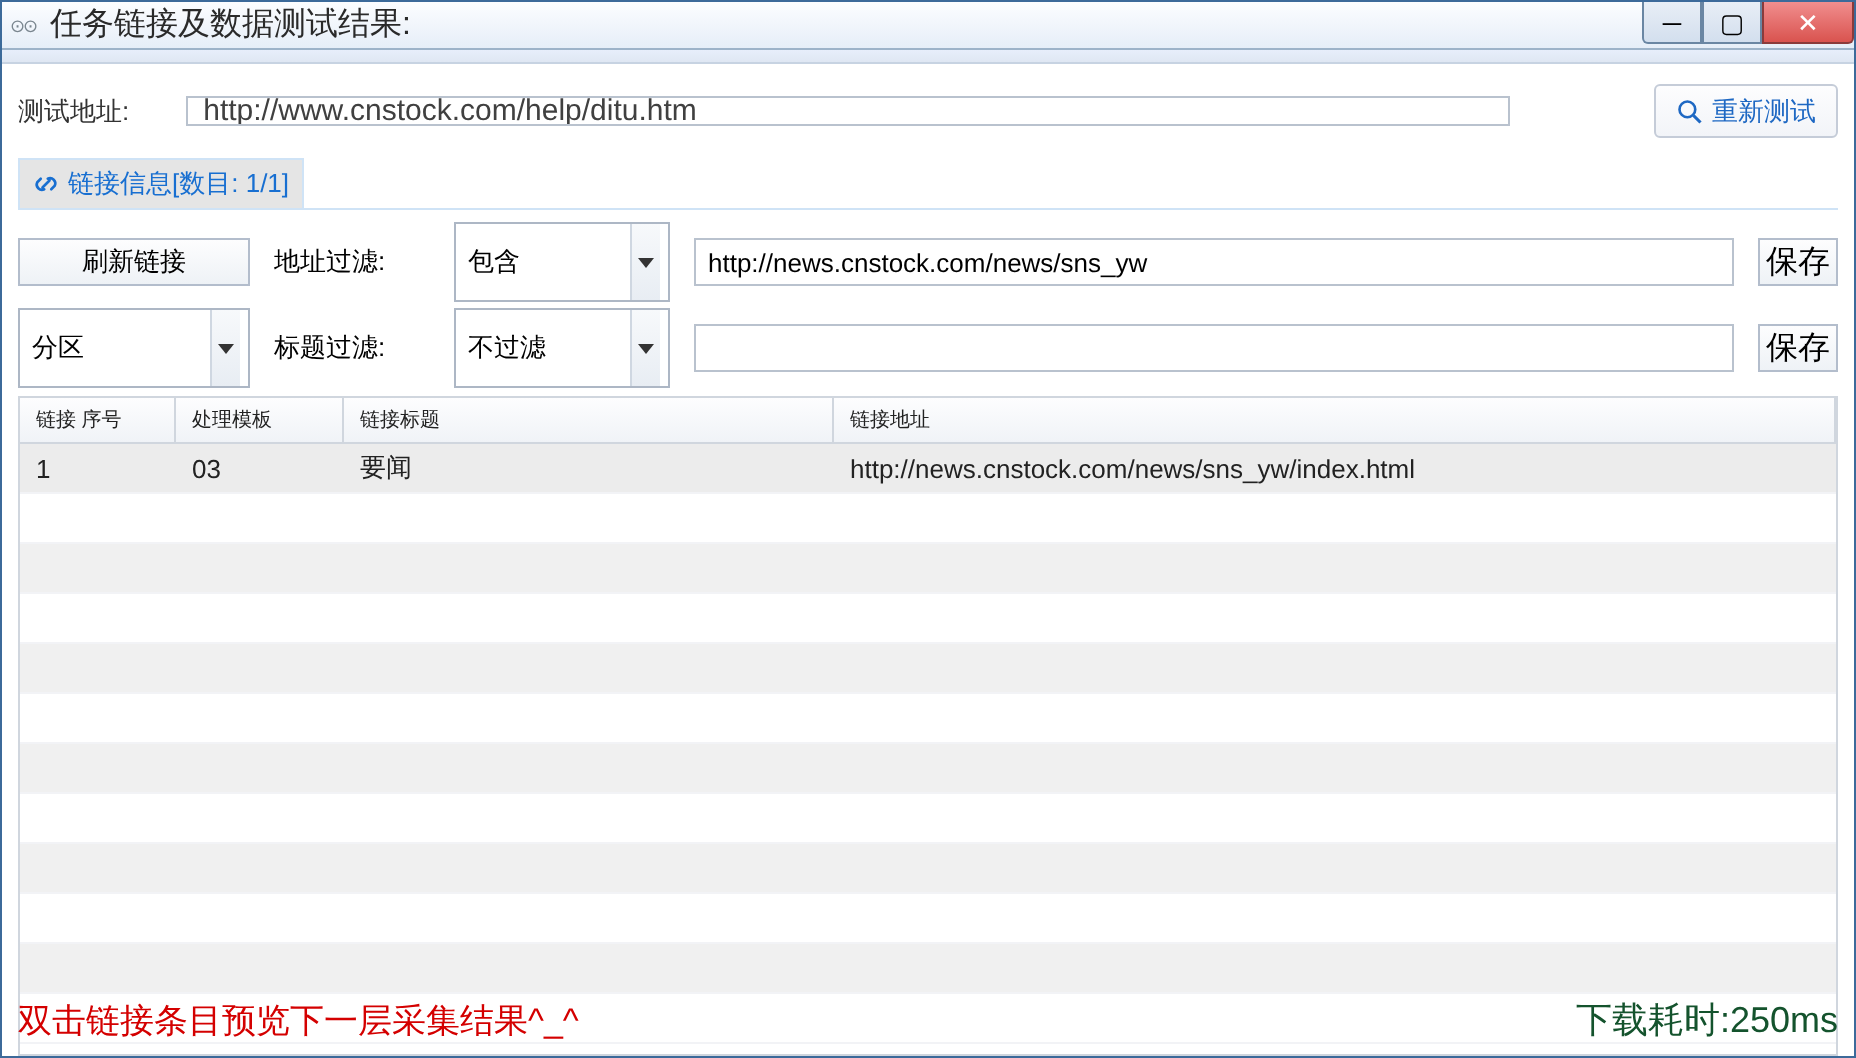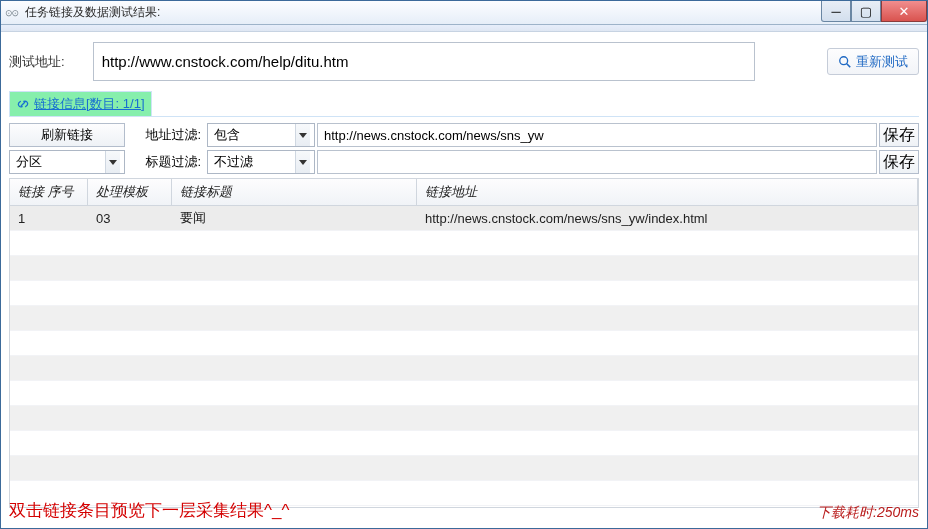--- a/index.html
+++ b/index.html
@@ -1,72 +1,72 @@
 <!DOCTYPE html>
 <html><head>
 <meta charset="utf-8">
 <style>
 * { box-sizing: border-box; margin: 0; padding: 0; font-family: "Microsoft YaHei", "SimSun", sans-serif; font-size: 13px; }
 body { background: #fff; width: 928px; height: 529px; overflow: hidden; }
 
 
 .titlebar { height: 24px; background: linear-gradient(#fcfdff,#e6eef8); border-bottom: 1px solid #9db3c9; display: flex; align-items: center; padding: 0 4px; position: relative; }
 .titlebar .ico { width: 16px; height: 16px; margin-right: 4px; display: inline-flex; align-items: center; color: #7a868f; font-size: 9px; letter-spacing: -1px; }
-.titlebar .title { color: #2a2a2a; font-size: 12px; }
+.titlebar .title { color: #2a2a2a; font-size: 16px; }
 .winbtns { position: absolute; right: 0; top: 0; display: flex; }
 .winbtn { width: 30px; height: 21px; border: 1px solid #6a86a3; border-top: none; background: linear-gradient(#e8eef6,#d3dfee); display: flex; align-items: center; justify-content: center; font-size: 11px; font-family: Arial, sans-serif; cursor: pointer; }
 .winbtn:nth-child(1){ border-radius: 0 0 0 3px; }
 .winbtn.close { background: linear-gradient(#f18e8e,#d9534f); color: #fff; border-color: #8a3b3b; width: 46px; border-radius: 0 0 3px 0; }
 .winbtn span { line-height: 1; }
 
 
 .topstrip { height: 7px; background: linear-gradient(#e7eefb,#dfe7f3); border-bottom: 1px solid #c7d3e2; }
 
 
 .main { padding: 10px 8px 0 8px; }
 
 
 .row { display: flex; align-items: center; gap: 6px; margin-bottom: 4px; }
 .label { color: #333; white-space: nowrap; }
 
 
 .url-row { margin-bottom: 10px; gap: 28px; }
-.url-input { flex: 1; height: 39px; padding: 2px 8px; border: 1px solid #b9c2ce; background: #fff; color: #000000; font-size: 15px; }
+.url-input { flex: 1; height: 15px; padding: 2px 8px; border: 1px solid #b9c2ce; background: #fff; color: #404040; font-size: 15px; }
 .retest-btn { height: 27px; padding: 0 10px; border: 1px solid #c5ccd8; border-radius: 3px; background: linear-gradient(#fdfdfe,#f2f4f8); color: #1e68c3; display: flex; align-items: center; gap: 4px; cursor: pointer; margin-left: 44px; }
 .retest-btn svg { width: 14px; height: 14px; }
 
 
-.link-info-tab { display: inline-flex; align-items: center; gap: 4px; color: #186fd1; padding: 3px 6px; border: 1px solid #cfe3f6; border-bottom: none; background: #86efac; cursor: pointer; margin-bottom: 0; text-decoration: underline; }
+.link-info-tab { display: inline-flex; align-items: center; gap: 4px; color: #186fd1; padding: 3px 6px; border: 1px solid #cfe3f6; border-bottom: none; background: #e5e5e5; cursor: pointer; margin-bottom: 0; }
 .link-info-tab svg { width: 14px; height: 14px; }
 
 
 .filter-box { border-top: 1px solid #cfe3f6; padding-top: 6px; }
-.filter-row { display: grid; grid-template-columns: 116px 78px 108px 1fr 40px; gap: 2px; align-items: center; margin-bottom: 3px; }
+.filter-row { display: grid; grid-template-columns: 116px 78px 108px 1fr 40px; gap: 12px; align-items: center; margin-bottom: 3px; }
 .btn { height: 24px; border: 1px solid #b3bdcc; background: linear-gradient(#fdfdfe,#eef2f6); cursor: pointer; }
-.sel { height: 24px; border: 1px solid #adb7c5; background: #fff; position: relative; display: flex; align-items: center; padding: 0 18px 0 6px; cursor: pointer; }
+.sel { height: 40px; border: 1px solid #adb7c5; background: #fff; position: relative; display: flex; align-items: center; padding: 0 18px 0 6px; cursor: pointer; }
 .sel::after { content: ""; position: absolute; right: 4px; top: 0; bottom: 0; width: 14px; border-left: 1px solid #cfd7e1; background: linear-gradient(#f7f9fb,#e8edf3); }
 .sel .caret { position: absolute; right: 7px; top: 50%; transform: translateY(-40%); width: 0; height: 0; border-left: 4px solid transparent; border-right: 4px solid transparent; border-top: 5px solid #333; z-index: 2; }
 .filter-input { height: 24px; border: 1px solid #b9c2ce; padding: 0 6px; background: #fff; }
-.filter-label { text-align: right; padding-right: 4px; }
+.filter-label { padding-right: 4px; }
 .save-btn { height: 24px; border: 1px solid #b3bdcc; background: linear-gradient(#fdfdfe,#eef2f6); cursor: pointer; font-size: 16px; }
 
 
 .table-wrap { border: 1px solid #d0d6de; margin-top: 4px; height: 330px; background: #fff; overflow: hidden; }
 .thead { display: grid; grid-template-columns: 78px 84px 245px 1fr; background: linear-gradient(#fdfdfe,#f0f3f7); border-bottom: 1px solid #d0d6de; }
-.th { padding: 4px 8px; border-right: 1px solid #d0d6de; color: #222; font-size: 13px; font-style: italic; }
+.th { padding: 4px 8px; border-right: 1px solid #d0d6de; color: #222; font-size: 10px; }
 .trow { display: grid; grid-template-columns: 78px 84px 245px 1fr; border-bottom: 1px solid #f2f3f6; }
 .trow:nth-child(odd){ background: #f0f0f0; }
 .trow:nth-child(even){ background: #ffffff; }
 .td { padding: 4px 8px; color: #222; overflow: hidden; text-overflow: ellipsis; white-space: nowrap; }
 .tbody .trow:first-child { background: #ececec; }
 
 
 .footer { position: absolute; left: 8px; right: 8px; bottom: 6px; display: flex; justify-content: space-between; align-items: flex-end; }
 .footer .hint { color: #d40000; font-size: 17px; }
-.footer .timing { color: #b91c1c; font-size: 14px; font-style: italic; }
+.footer .timing { color: #14532d; font-size: 18px; }
 
 .container { position: relative; width: 928px; height: 529px; border: 1px solid #3c6a9a; background: #fff; }
 
 .tbody { height: calc(100% - 26px); }
 .tbody-inner .trow { height: 25px; align-items: center; }
 </style>
 </head>
 <body>
 <div class="container">
 

